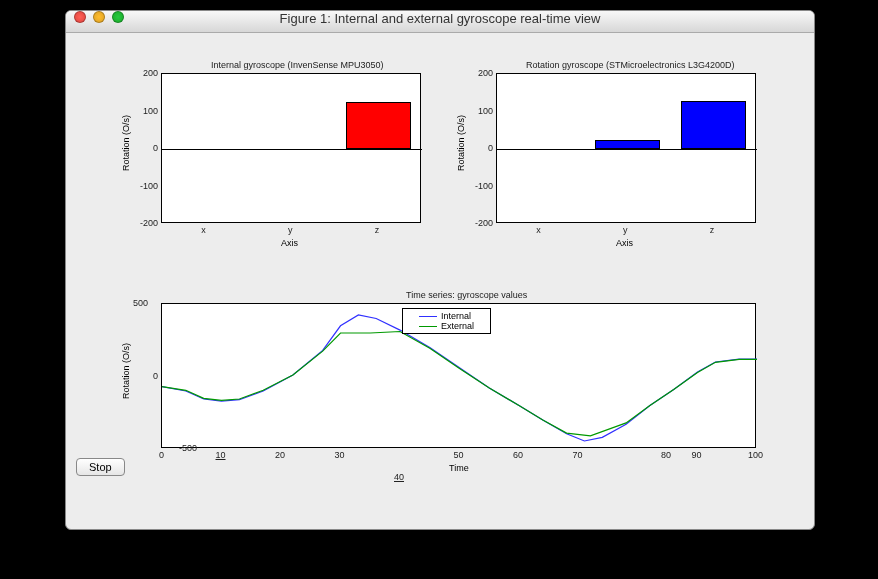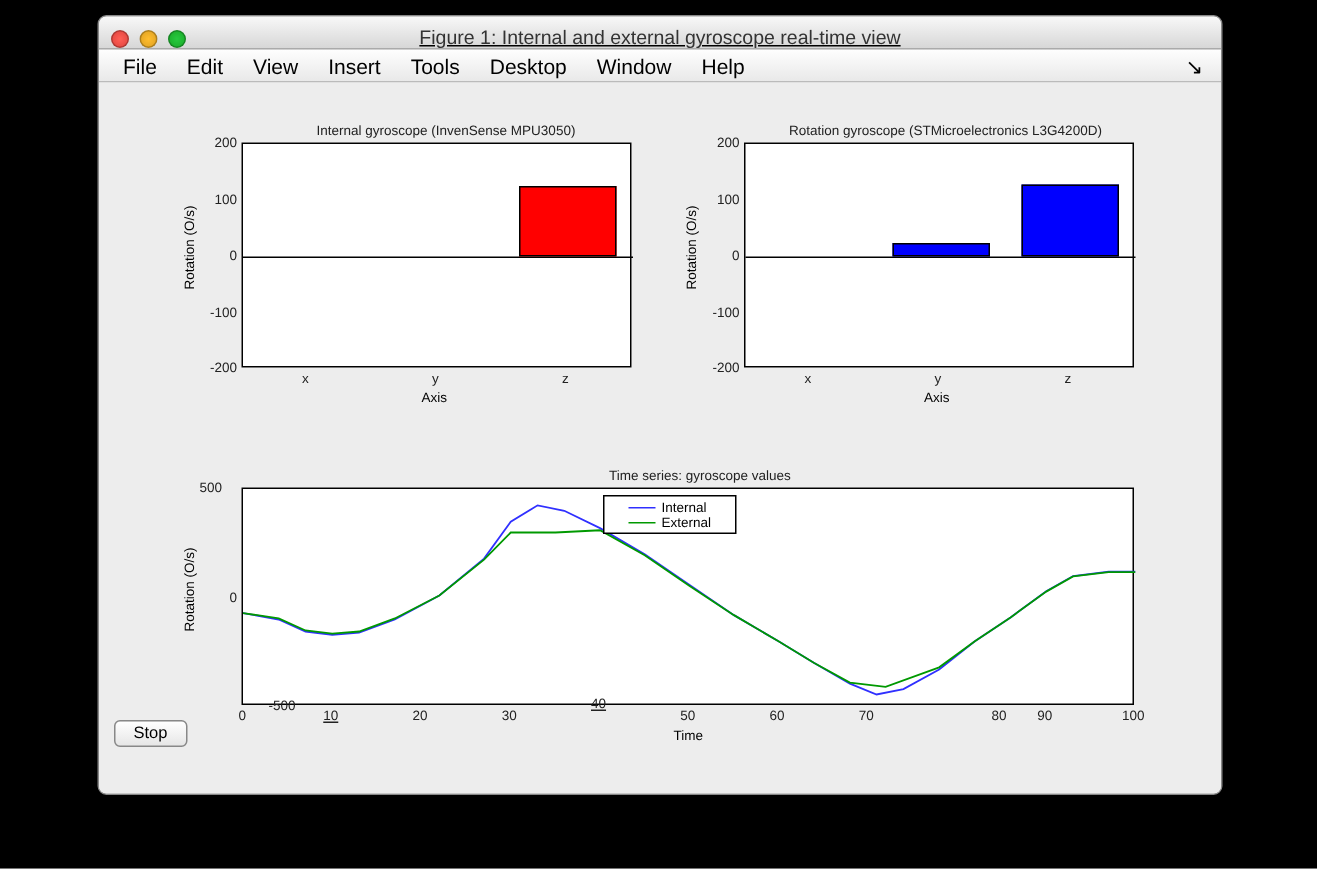--- a/index.html
+++ b/index.html
@@ -21,23 +21,22 @@
     border: 1px solid #888;
     border-radius: 6px;
     box-shadow: 0 10px 40px rgba(0,0,0,0.6);
     overflow: hidden;
   }
   .titlebar {
     height: 22px;
     background: linear-gradient(#f8f8f8, #d7d7d7);
     border-bottom: 1px solid #aaa;
     display: flex;
-    align-items: flex-end;
+    align-items: flex-start;
     position: relative;
-    text-decoration: underline;
   }
   .traffic {
     position: absolute;
     left: 8px;
     display: flex;
     gap: 7px;
   }
   .traffic span {
     width: 12px; height: 12px; border-radius: 50%;
     border: 0.5px solid rgba(0,0,0,0.25);
@@ -139,31 +138,20 @@
 
   <div class="titlebar">
     <div class="traffic">
       <span class="tl-close"></span>
       <span class="tl-min"></span>
       <span class="tl-max"></span>
     </div>
     <div class="title">Figure 1: Internal and external gyroscope real-time view</div>
   </div>
 
-  <div class="menubar">
-    <div class="menu-item">File</div>
-    <div class="menu-item">Edit</div>
-    <div class="menu-item">View</div>
-    <div class="menu-item">Insert</div>
-    <div class="menu-item">Tools</div>
-    <div class="menu-item">Desktop</div>
-    <div class="menu-item">Window</div>
-    <div class="menu-item">Help</div>
-    <div class="scribble">↘</div>
-  </div>
 
   <div class="figure-area">
 
     <div class="axes" id="ax1" style="left:95px; top:40px; width:260px; height:150px;">
       <div class="zero-line" style="left:0; top:75px; width:260px;"></div>
     <div class="bar" style="left: 10.8333px; top: 75px; width: 65px; height: 0px; background: rgb(255, 0, 0); border: none;"></div>
         <div class="bar" style="left: 97.5px; top: 74.25px; width: 65px; height: 0px; background: rgb(255, 0, 0); border: none;"></div>
         <div class="bar" style="left: 184.167px; top: 28.125px; width: 65px; height: 46.875px; background: rgb(255, 0, 0);"></div>
       </div>
     <div class="axes-title" style="left:145px; top:27px;">Internal gyroscope (InvenSense MPU3050)</div>
@@ -215,21 +203,21 @@
       <div class="tick" style="left: 643.667px; top: 192px;">z</div>
       <div class="tick" style="left: 402px; top: 185px; width: 25px; text-align: right;">-200</div>
       <div class="tick" style="left: 402px; top: 147.5px; width: 25px; text-align: right;">-100</div>
       <div class="tick" style="left: 402px; top: 110px; width: 25px; text-align: right;">0</div>
       <div class="tick" style="left: 402px; top: 72.5px; width: 25px; text-align: right;">100</div>
       <div class="tick" style="left: 402px; top: 35px; width: 25px; text-align: right;">200</div>
       <div class="tick" style="left: 93px; top: 417px;">0</div>
       <div class="tick" style="left: 149.5px; top: 417px; text-decoration: underline;">10</div>
       <div class="tick" style="left: 209px; top: 417px;">20</div>
       <div class="tick" style="left: 268.5px; top: 417px;">30</div>
-      <div class="tick" style="left: 328px; top: 409px; text-decoration: underline;">40</div>
+      <div class="tick" style="left: 328px; top: 439px; text-decoration: underline;">40</div>
       <div class="tick" style="left: 387.5px; top: 417px;">50</div>
       <div class="tick" style="left: 447px; top: 417px;">60</div>
       <div class="tick" style="left: 506.5px; top: 417px;">70</div>
       <div class="tick" style="left: 566px; top: 417px; padding-left: 29px;">80</div>
       <div class="tick" style="left: 625.5px; top: 417px;">90</div>
       <div class="tick" style="left: 682px; top: 417px;">100</div>
       <div class="tick" style="left: 67px; top: 410px; width: 25px; text-align: right; margin-left: 39px;">-500</div>
       <div class="tick" style="left: 67px; top: 337.5px; width: 25px; text-align: right;">0</div>
       <div class="tick" style="left: 67px; top: 265px; width: 25px; text-align: left;">500</div>
     </div>

